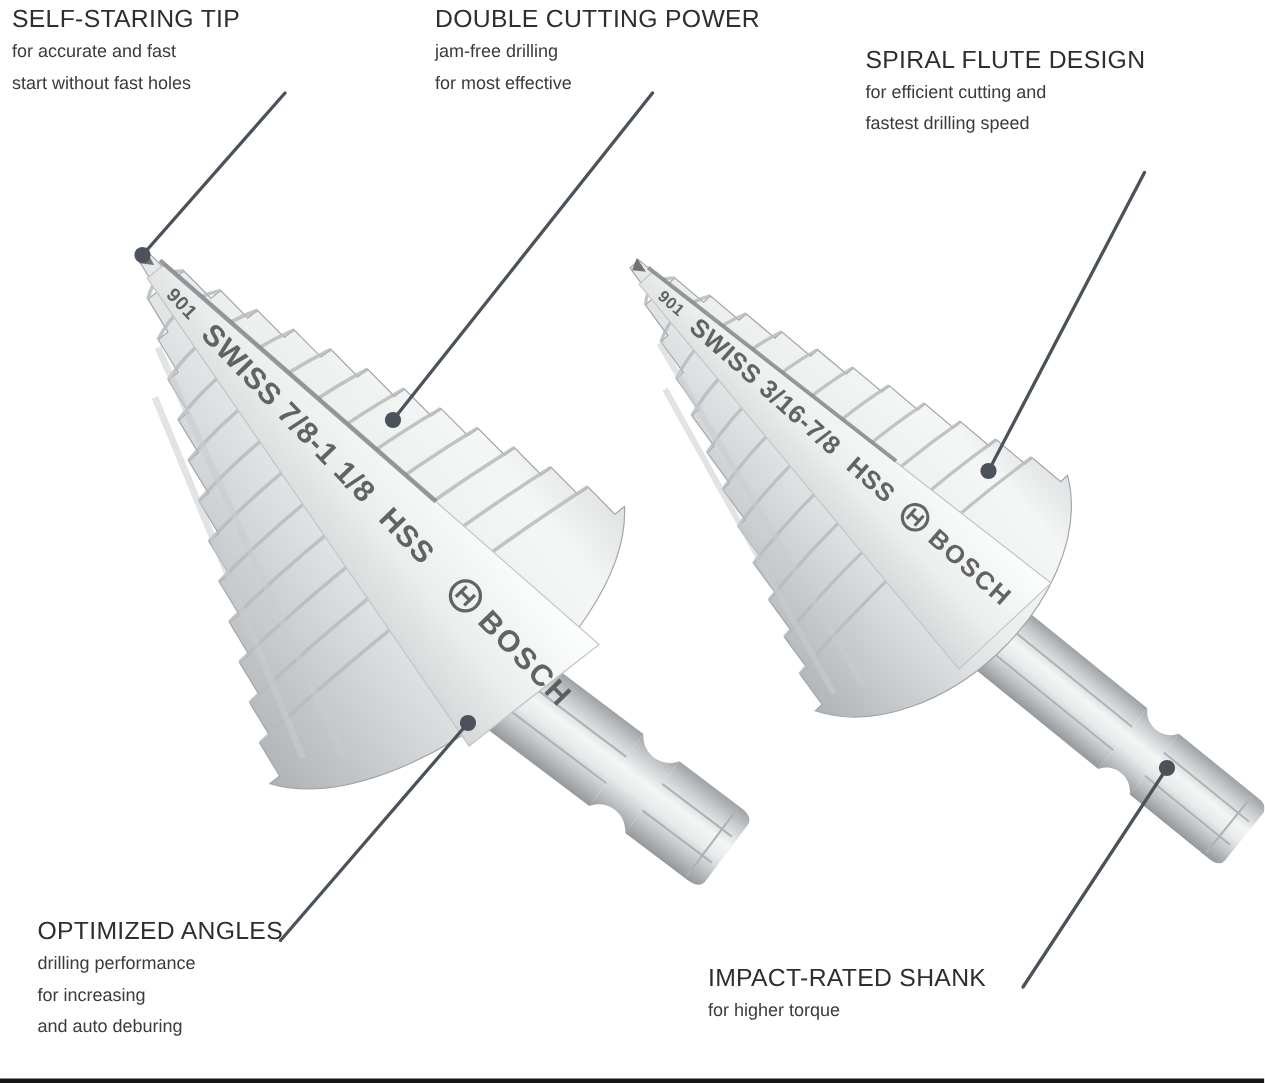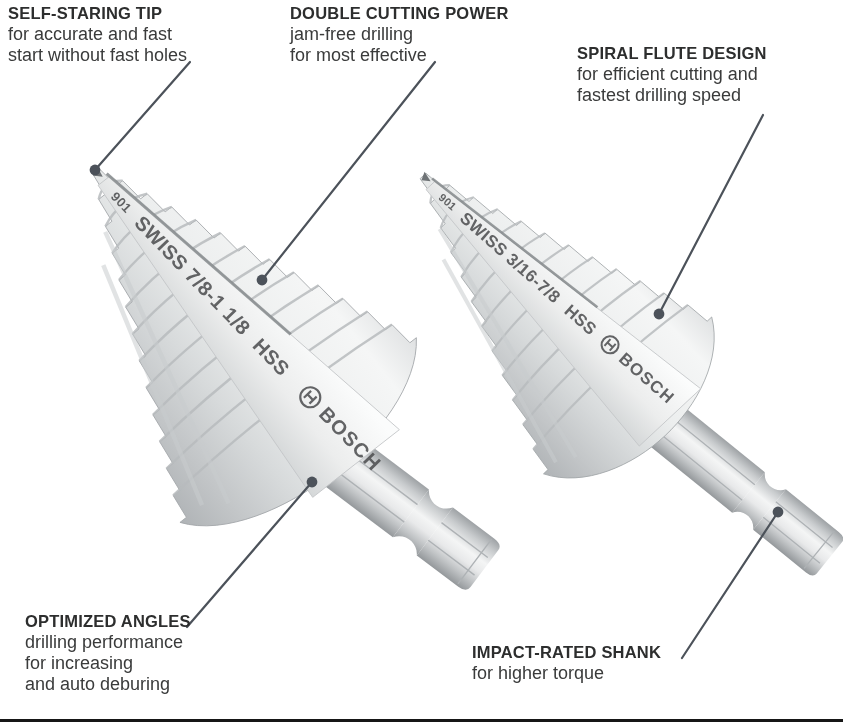--- a/index.html
+++ b/index.html
@@ -1,21 +1,21 @@
 <!DOCTYPE html>
 <html><head>
 <meta charset="utf-8">
 <style>
   html,body{margin:0;padding:0;background:#fff}
   .stage{position:relative;width:843px;height:722px;background:#ffffff;overflow:hidden;
          font-family:"Liberation Sans",sans-serif;}
   svg.scene{position:absolute;left:0;top:0;width:843px;height:722px;display:block}
   .callout{position:absolute;white-space:nowrap}
-  .c-title{font-size:16.5px;font-weight:bold;color:#2d2e2e;line-height:21px;letter-spacing:.2px}
-  .c-line{font-size:18px;color:#3a3b3b;line-height:21px}
+  .c-title{font-size:16.5px;font-weight:normal;color:#2d2e2e;line-height:21px;letter-spacing:.2px}
+  .c-line{font-size:12px;color:#3a3b3b;line-height:21px}
   .bottom-rule{position:absolute;left:0;bottom:0;width:100%;height:3px;background:#161616}
   .etch{font-family:"Liberation Sans",sans-serif;font-weight:bold;fill:#4f5052;opacity:.88}
 </style>
 </head>
 <body>
 
 <div class="stage">
 
   <svg class="scene" viewBox="0 0 843 722">
     <defs>
@@ -138,21 +138,21 @@
     <div class="c-line">for accurate and fast</div>
     <div class="c-line">start without fast holes</div>
   </div>
 
   <div class="callout" style="left:290px;top:3px">
     <div class="c-title">DOUBLE CUTTING POWER</div>
     <div class="c-line">jam-free drilling</div>
     <div class="c-line">for most effective</div>
   </div>
 
-  <div class="callout" style="left:577px;top:43px">
+  <div class="callout" style="left:577px;top:30px">
     <div class="c-title">SPIRAL FLUTE DESIGN</div>
     <div class="c-line">for efficient cutting and</div>
     <div class="c-line">fastest drilling speed</div>
   </div>
 
   <div class="callout" style="left:25px;top:611px">
     <div class="c-title">OPTIMIZED ANGLES</div>
     <div class="c-line">drilling performance</div>
     <div class="c-line">for increasing</div>
     <div class="c-line">and auto deburing</div>

